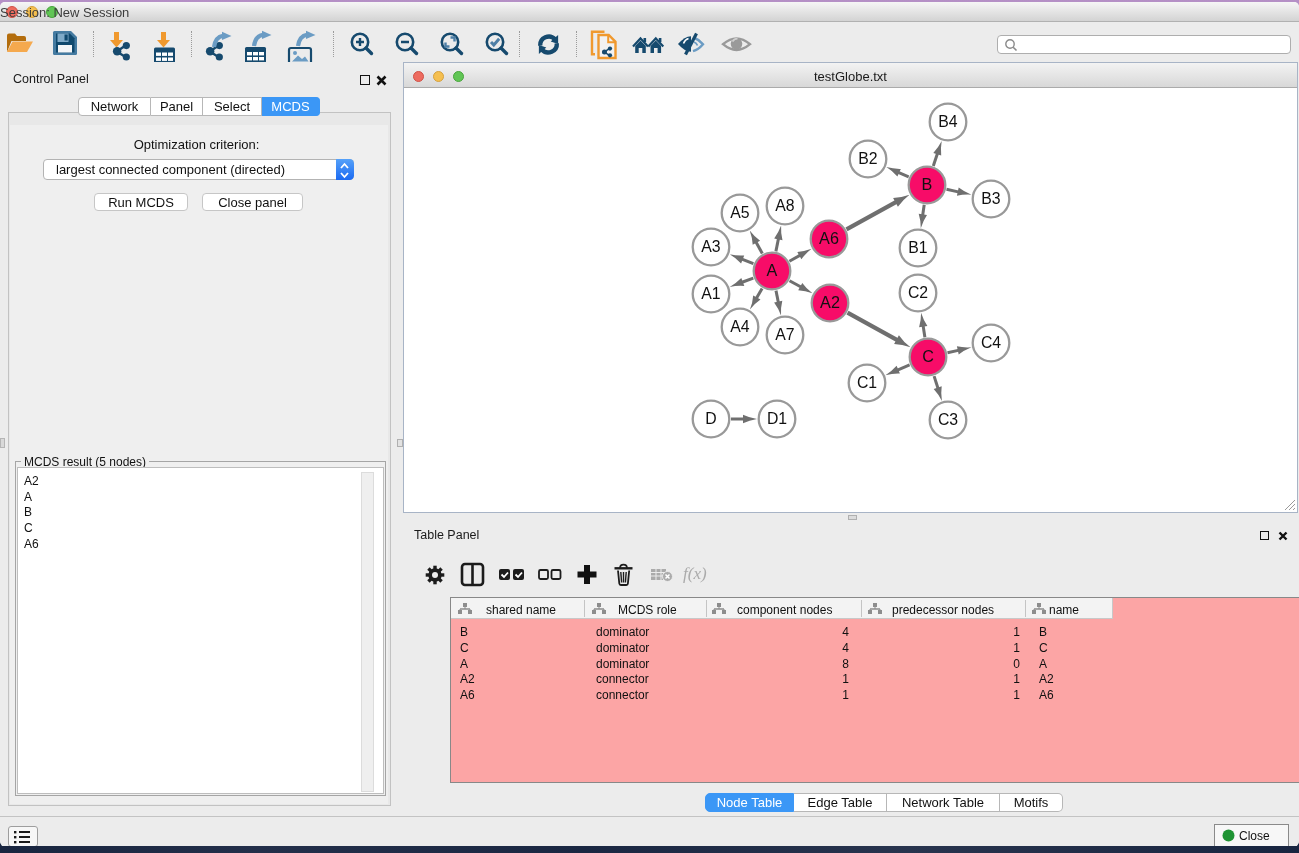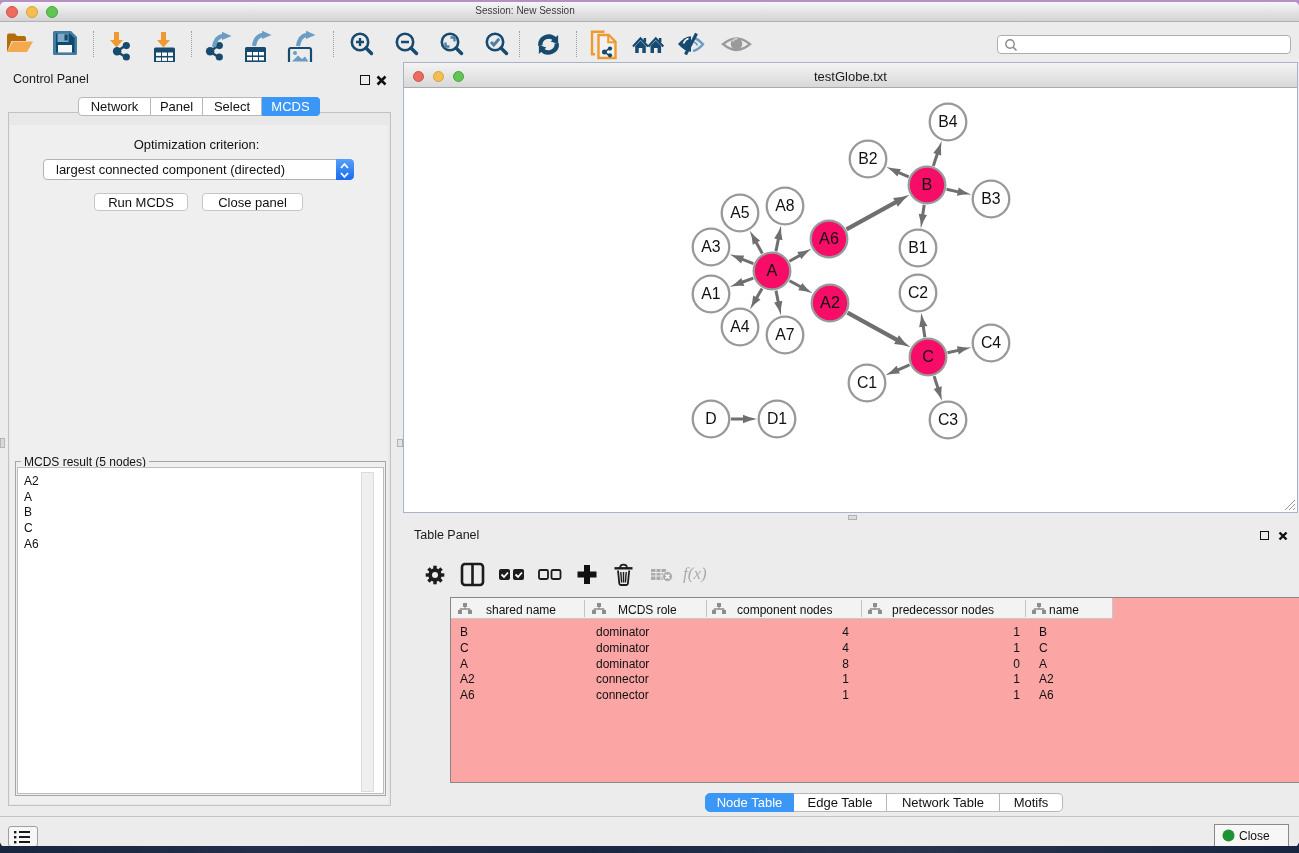--- a/index.html
+++ b/index.html
@@ -7,22 +7,22 @@
   background:#1a2742;}
 #desktop:before{content:'';position:absolute;left:0;top:0;width:1299px;height:30px;
   background:linear-gradient(#b48fc5,#c4a1d2);}
 #deskbottom{position:absolute;left:0;top:846px;width:1299px;height:9px;
   background:linear-gradient(90deg,#18253f,#232f4a 20%,#1a2742 45%,#28344e 70%,#182540);}
 #app{position:absolute;left:0;top:2px;width:1299px;height:845px;background:#ececec;
   border-radius:5px 5px 6px 6px;overflow:hidden;}
 #titlebar{position:absolute;left:0;top:0;width:1299px;height:20px;
   background:linear-gradient(#f6f6f6,#d3d3d3);border-bottom:1px solid #b1b1b1;}
 .light{position:absolute;top:4px;width:12px;height:12px;border-radius:50%;}
-#titletext{position:absolute;top:3px;left:0;width:1050px;text-align:center;
-  font-size:10px;color:#3c3c3c;}
+#titletext{position:absolute;top:3px;left:0;width:1050px;text-align:left;
+  font-size:13px;color:#3c3c3c;}
 #toolbar{position:absolute;left:0;top:21px;width:1299px;height:39px;background:#ececec;}
 .tsep{position:absolute;top:8px;height:26px;width:0;border-left:1px dotted #9b9b9b;}
 #searchbox{position:absolute;left:997px;top:12px;width:294px;height:19px;background:#fff;
   border:1px solid #aeaeae;border-radius:4px;}
 #main{position:absolute;left:0;top:60px;width:1299px;height:754px;background:#ececec;}
 #statusbar{position:absolute;left:0;top:814px;width:1299px;height:31px;
   border-top:1px solid #c3c3c3;background:#ececec;}
 
 #cp{position:absolute;left:0;top:0;width:393px;height:754px;background:#ececec;}
 #cpouter{position:absolute;left:8px;top:50px;width:383px;height:694px;background:#e8e8e8;

